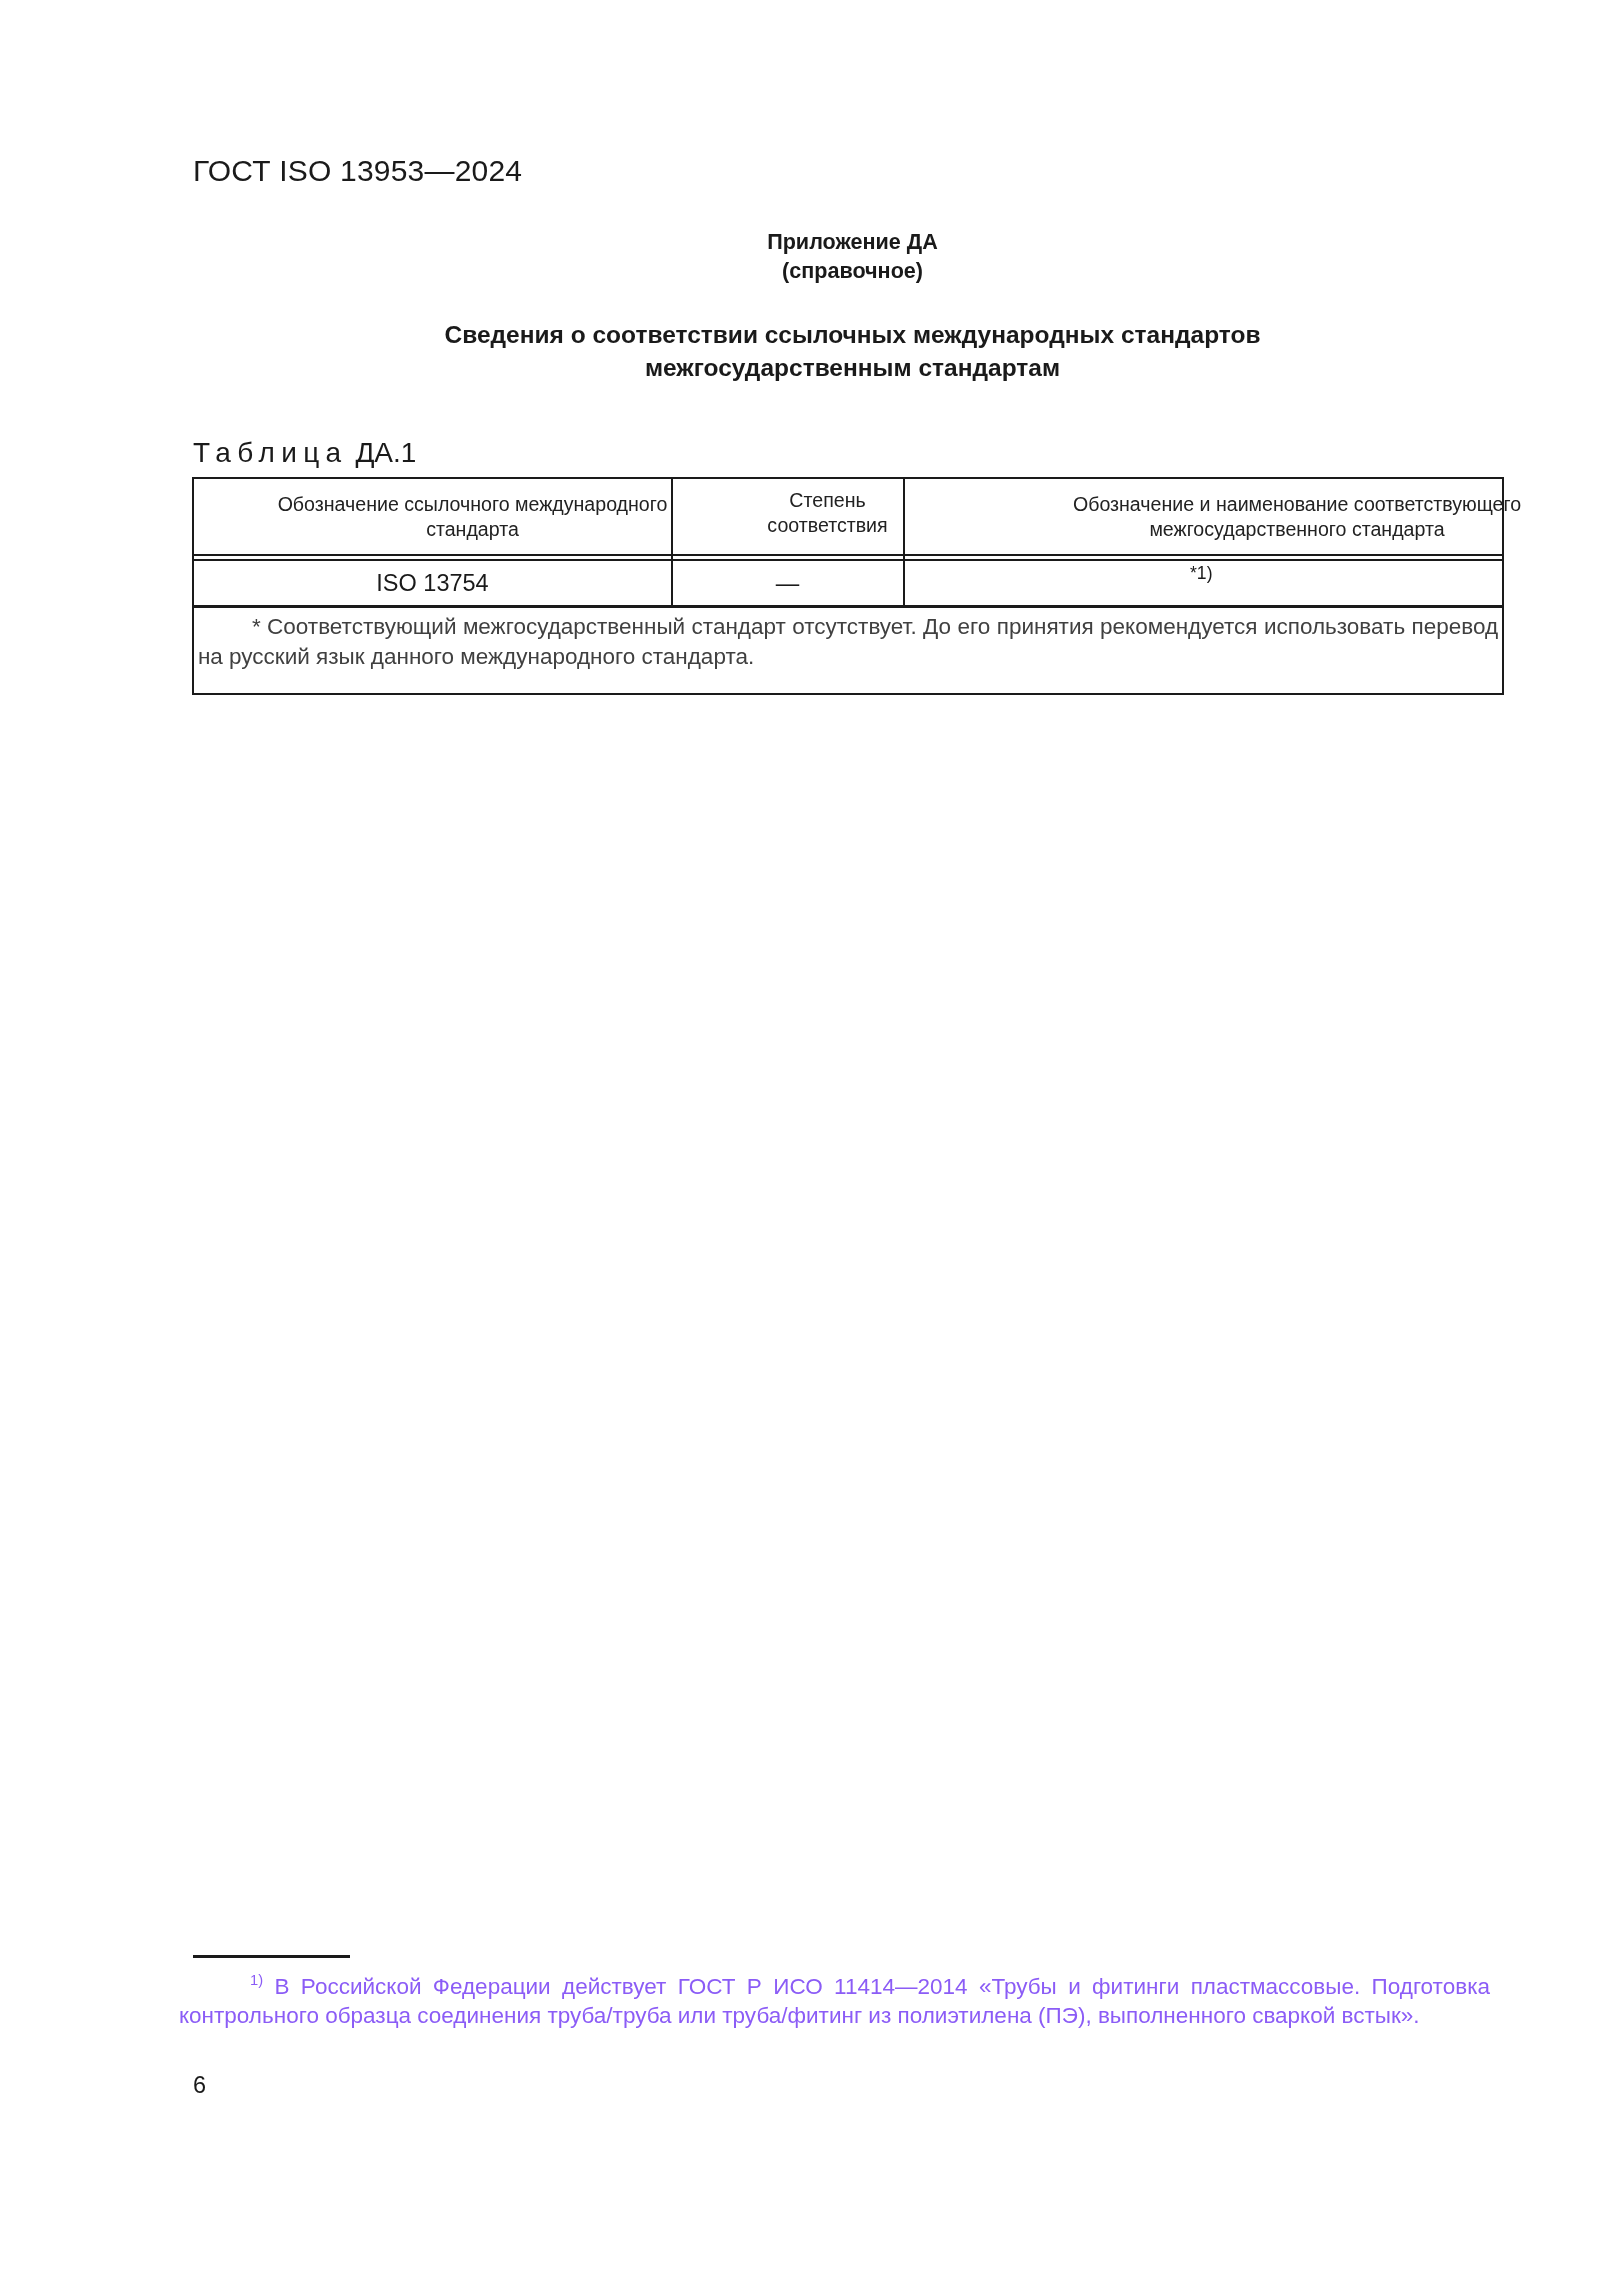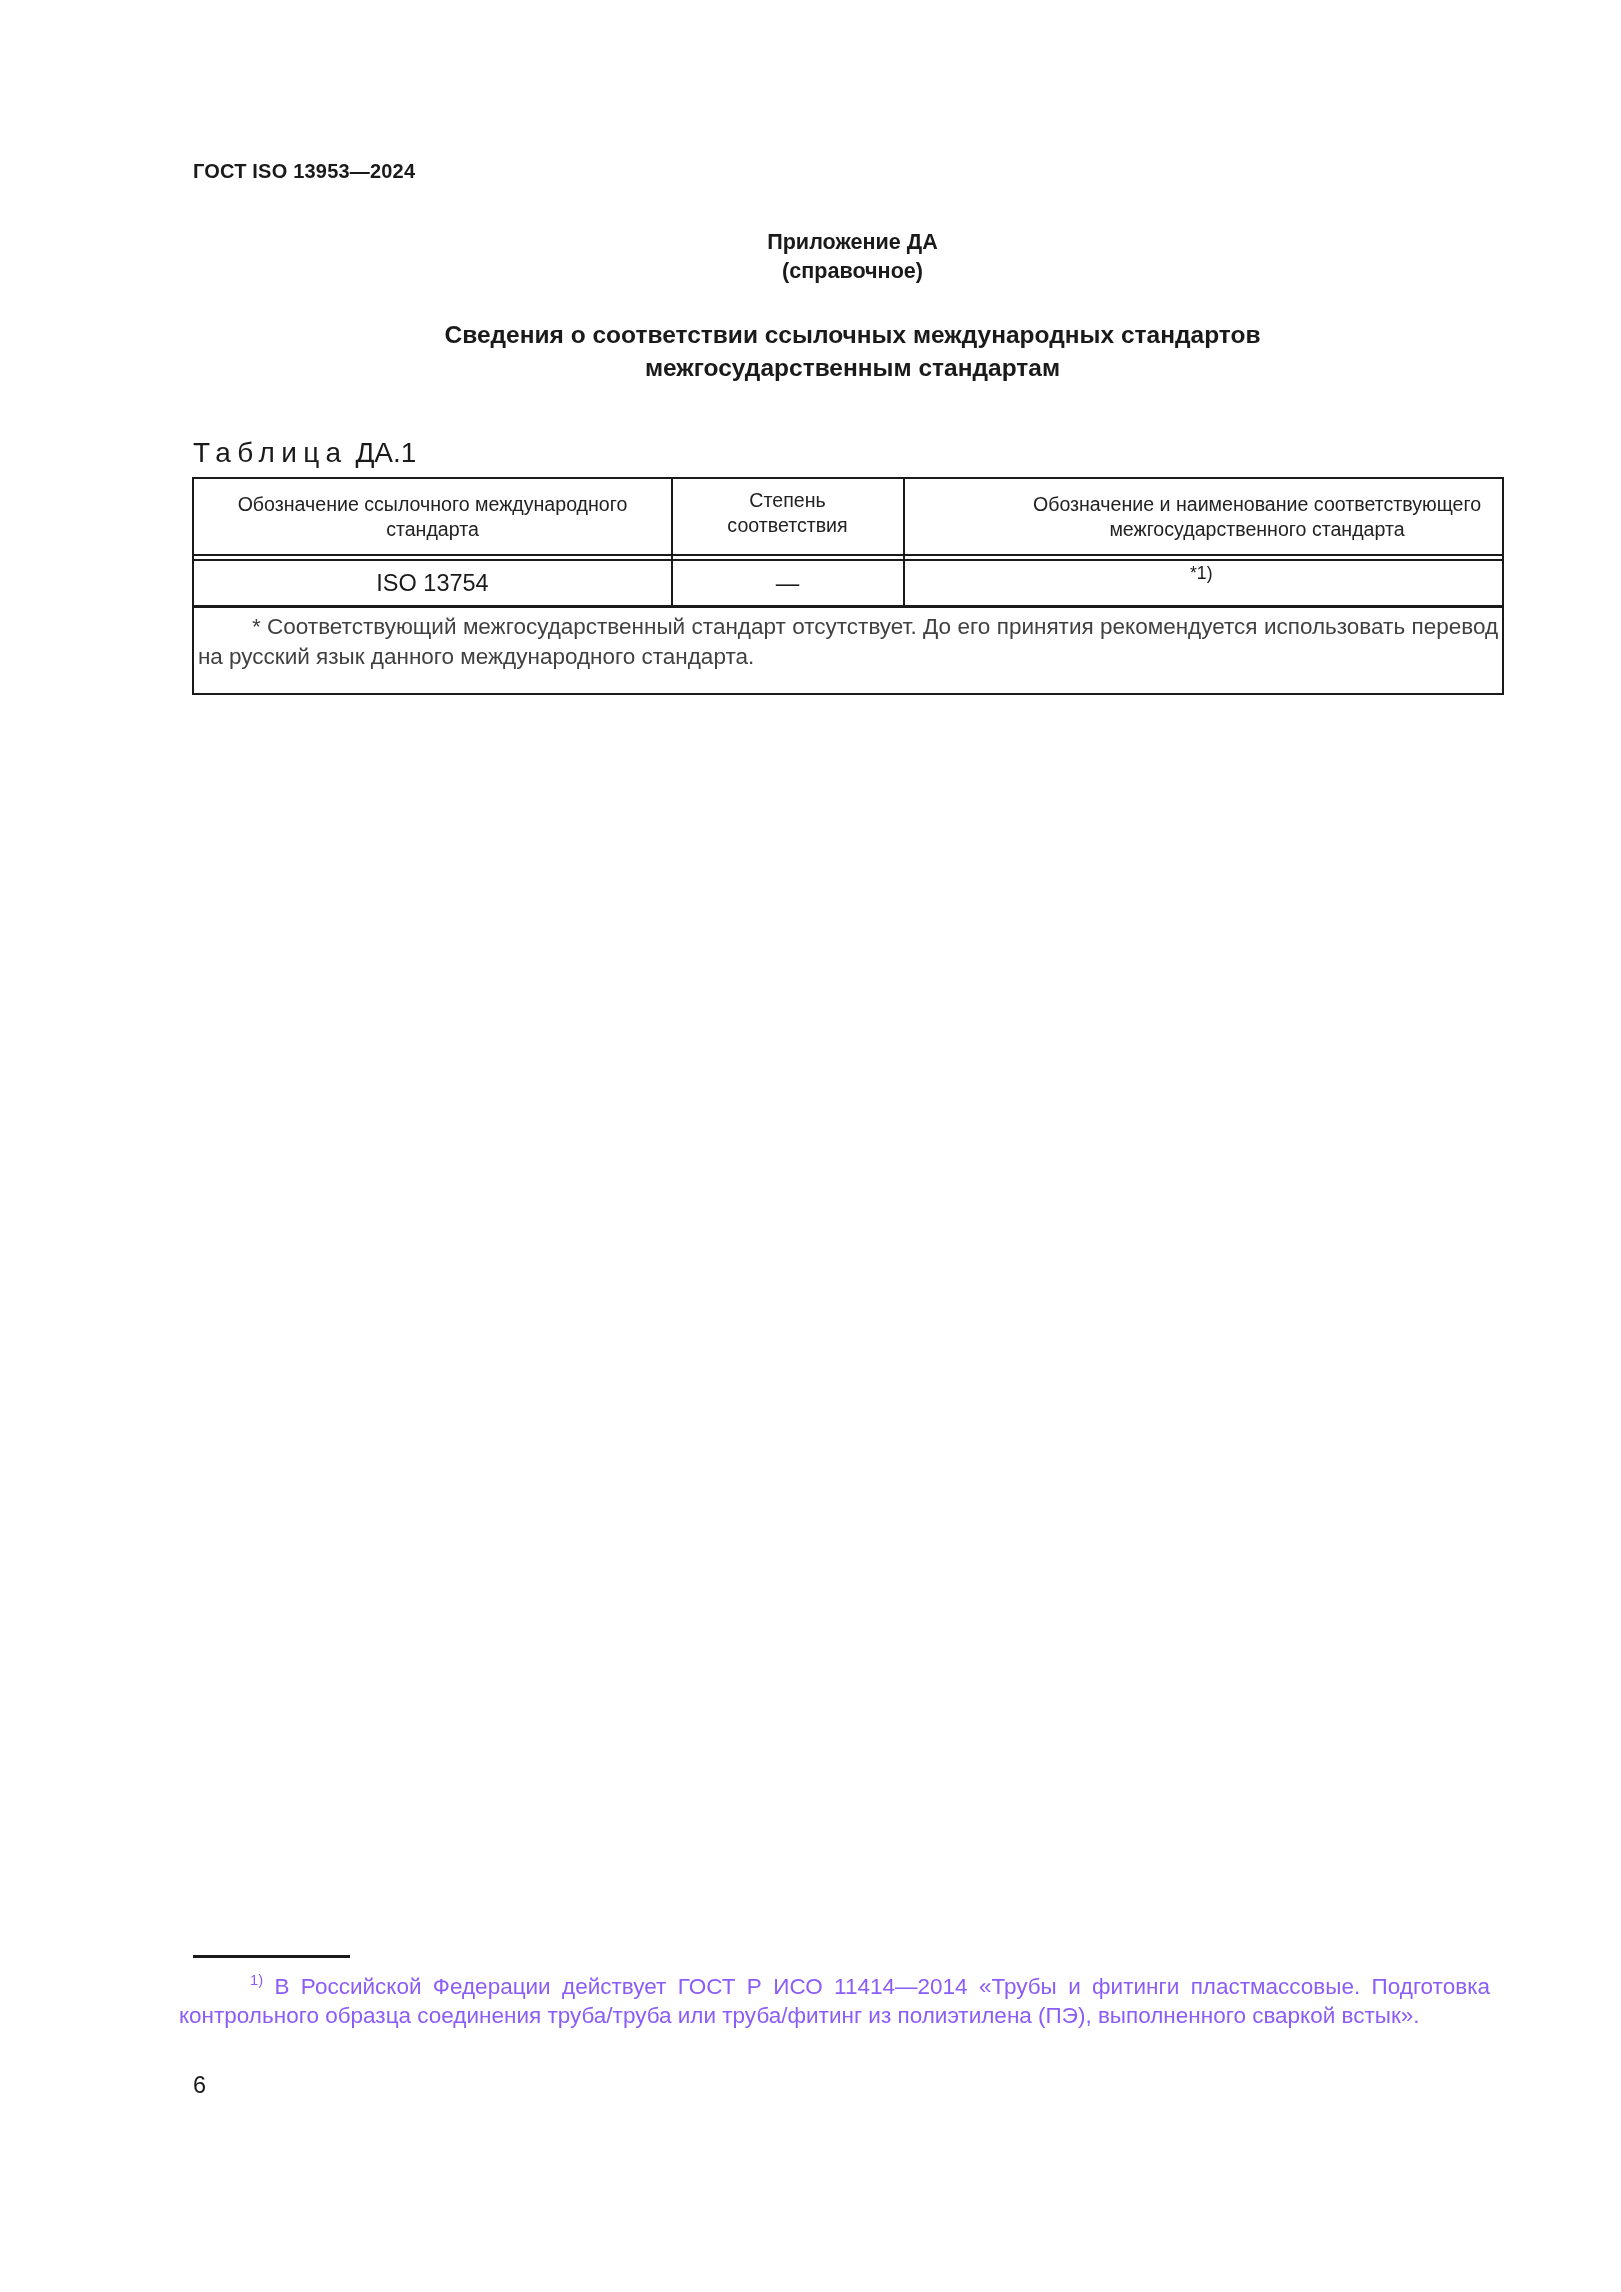--- a/index.html
+++ b/index.html
@@ -12,23 +12,23 @@
       height: 2293px;
       position: relative;
       overflow: hidden;
       font-family: "Liberation Sans", sans-serif;
       color: #1a1a1a;
     }
     .abs { position: absolute; }
 
     .doc-header {
       left: 193px;
-      top: 160px;
-      font-size: 20px;
-      font-weight: bold;
+      top: 154px;
+      font-size: 30px;
+      font-weight: normal;
       letter-spacing: 0.2px;
     }
     .appendix-title {
       left: 0;
       width: 1705px;
       top: 227px;
       text-align: center;
       font-size: 21.6px;
       font-weight: bold;
       line-height: 29px;
@@ -66,20 +66,21 @@
       box-sizing: border-box;
       display: flex;
       align-items: center;
       justify-content: center;
       text-align: center;
     }
     .hdr-cell {
       font-size: 19.6px;
       line-height: 24.5px;
       color: #222;
+      margin-left: 40px;
     }
     .vline {
       position: absolute;
       width: 2px;
       background: #1a1a1a;
     }
     .hline {
       position: absolute;
       height: 2px;
       background: #1a1a1a;

